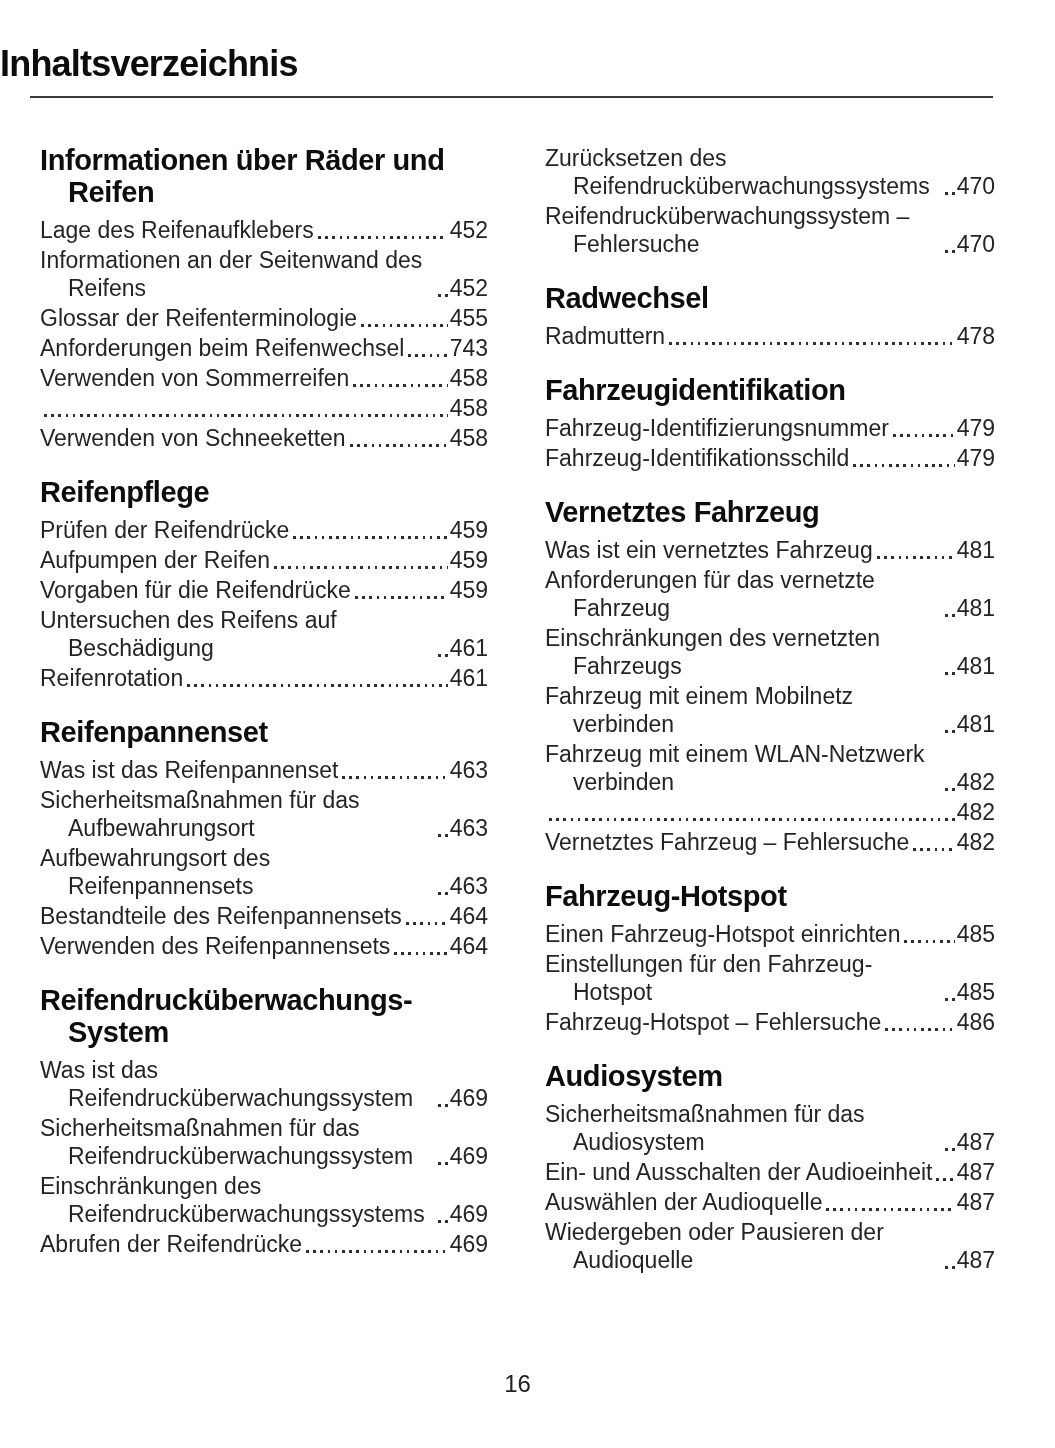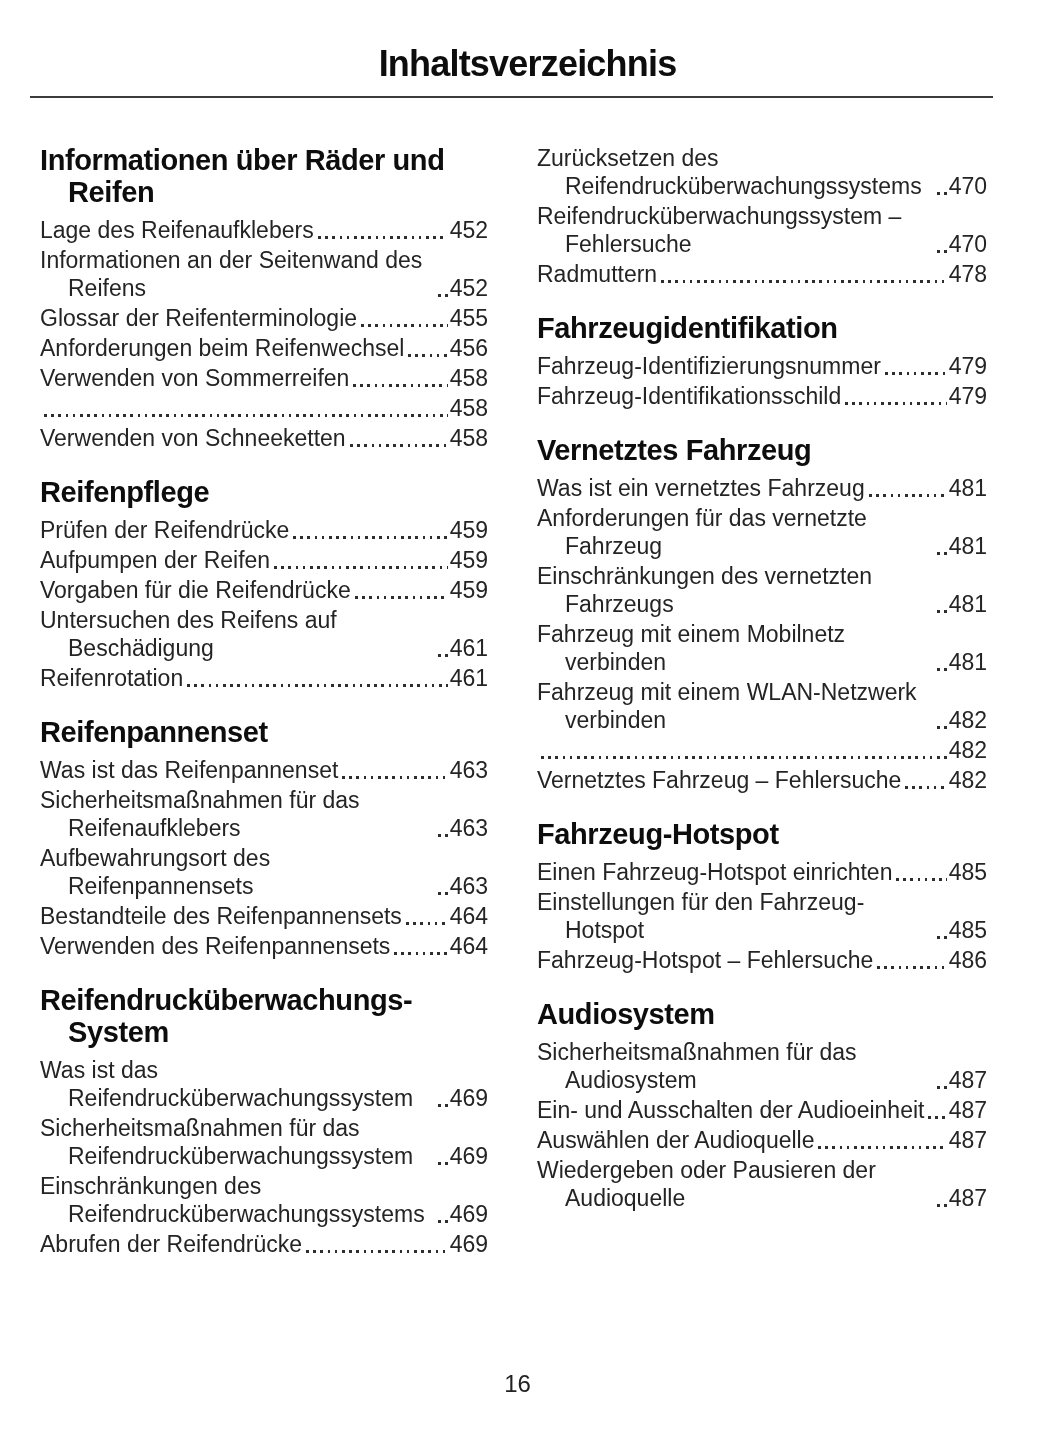--- a/index.html
+++ b/index.html
@@ -10,41 +10,40 @@
     height:1448px;
     background:#ffffff;
     font-family:"Liberation Sans", sans-serif;
     color:#242424;
     overflow:hidden;
     box-sizing:border-box;
   }
   .doc-title{
     margin:0;
     padding-top:44px;
-    text-align:center;
     font-size:36px;
     line-height:40px;
     font-weight:800;
     letter-spacing:-0.8px;
     color:#0d0d0d;
   }
   .title-rule{
     height:0;
     border-top:2px solid #3c3c3c;
     margin:12px 62px 0 30px;
   }
   .columns{
     display:flex;
     gap:49px;
     margin:46px 0 0 40px;
     width:947px;
   }
   .col{flex:0 0 auto;}
   .col-left{width:448px;}
-  .col-right{width:450px;}
+  .col-right{width:450px;margin-left:8px;}
   .block{margin:0;}
   .section-heading{
     margin:24px 0 8px 0;
     font-size:29px;
     line-height:32px;
     font-weight:800;
     letter-spacing:-0.4px;
     color:#0d0d0d;
     padding-left:28px;
     text-indent:-28px;
@@ -102,21 +101,21 @@
             <span class="entry-page">452</span>
           </div>
           <div class="entry">
             <span class="entry-label">Glossar der Reifenterminologie</span>
             <span class="entry-leader"></span>
             <span class="entry-page">455</span>
           </div>
           <div class="entry">
             <span class="entry-label">Anforderungen beim Reifenwechsel</span>
             <span class="entry-leader"></span>
-            <span class="entry-page">456</span>
+            <span class="entry-page">743</span>
           </div>
           <div class="entry">
             <span class="entry-label">Verwenden von Sommerreifen</span>
             <span class="entry-leader"></span>
             <span class="entry-page">458</span>
           </div>
           <div class="entry">
             <span class="entry-leader"></span>
             <span class="entry-page">458</span>
           </div>
@@ -155,21 +154,21 @@
           </div>
         </section>
         <section class="block">
           <h2 class="section-heading">Reifenpannenset</h2>
           <div class="entry">
             <span class="entry-label">Was ist das Reifenpannenset</span>
             <span class="entry-leader"></span>
             <span class="entry-page">463</span>
           </div>
           <div class="entry">
-            <span class="entry-label">Sicherheitsmaßnahmen für das Reifenaufklebers</span>
+            <span class="entry-label">Sicherheitsmaßnahmen für das Aufbewahrungsort</span>
             <span class="entry-leader"></span>
             <span class="entry-page">463</span>
           </div>
           <div class="entry">
             <span class="entry-label">Aufbewahrungsort des Reifenpannensets</span>
             <span class="entry-leader"></span>
             <span class="entry-page">463</span>
           </div>
           <div class="entry">
             <span class="entry-label">Bestandteile des Reifenpannensets</span>
@@ -213,20 +212,21 @@
             <span class="entry-leader"></span>
             <span class="entry-page">470</span>
           </div>
           <div class="entry">
             <span class="entry-label">Reifendrucküberwachungssystem – Fehlersuche</span>
             <span class="entry-leader"></span>
             <span class="entry-page">470</span>
           </div>
         </section>
         <section class="block">
+          <h2 class="section-heading">Radwechsel</h2>
           <div class="entry">
             <span class="entry-label">Radmuttern</span>
             <span class="entry-leader"></span>
             <span class="entry-page">478</span>
           </div>
         </section>
         <section class="block">
           <h2 class="section-heading">Fahrzeugidentifikation</h2>
           <div class="entry">
             <span class="entry-label">Fahrzeug-Identifizierungsnummer</span>

